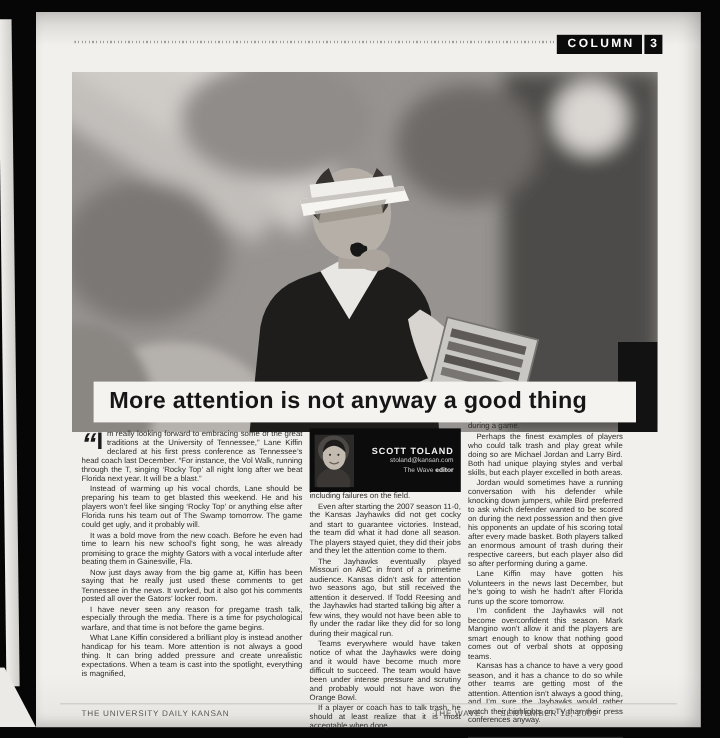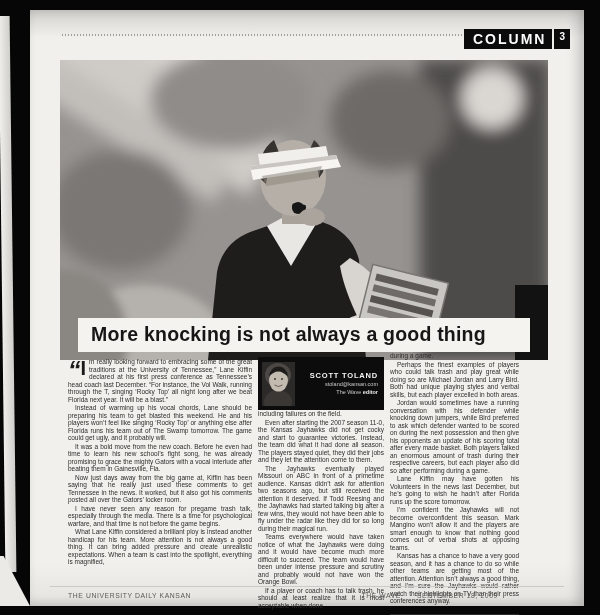--- a/index.html
+++ b/index.html
@@ -14,21 +14,21 @@
 
   
   .page{position:absolute;left:30px;top:10px;width:554px;height:596px;
     background:linear-gradient(180deg,#d2d1ce 0px,#f1f0ed 28px,#f1f0ed 552px,#e4e3e0 596px);
     box-shadow:inset -7px 0 12px rgba(0,0,0,.16), inset 0 -4px 8px rgba(0,0,0,.06)}
 
   .dotline{position:absolute;left:32px;top:24px;width:400px;height:2px;
     background-image:repeating-linear-gradient(90deg,#9f9e9b 0 1px,transparent 1px 3px)}
 
   .badge{position:absolute;left:434px;top:19px;display:flex;gap:2px}
-  .badge .label{background:#0b0b0b;color:#fdfdfd;font-weight:bold;font-size:14px;line-height:1;
+  .badge .label{background:#0b0b0b;color:#fdfdfd;font-weight:bold;font-size:10px;line-height:1;
     letter-spacing:2px;padding:3px 6px 3px 9px}
   .badge .num{background:#0b0b0b;color:#fdfdfd;font-weight:bold;font-size:10px;line-height:1;padding:3px 5px}
 
   .photo{position:absolute;left:30px;top:50px;width:488px;height:300px;overflow:hidden;background:#8e8b88}
   .photo svg{display:block}
 
   .headline-box{position:absolute;left:48px;top:308px;width:452px;height:34px;background:#f4f3f0;
     display:flex;align-items:center;padding-left:13px;box-sizing:border-box}
   .headline{font-weight:bold;font-size:19.5px;line-height:1;color:#161616;letter-spacing:.2px}
 
@@ -123,21 +123,21 @@
             <rect x="311" y="231" width="64" height="7" fill="#6e6b68"></rect>
             <rect x="311" y="242" width="64" height="7" fill="#55524f"></rect>
             <rect x="311" y="253" width="64" height="7" fill="#787572"></rect>
           </g>
         </g>
         <rect x="455" y="225" width="33" height="75" fill="#121212"></rect>
       </svg>
     </div>
 
     <div class="headline-box">
-      <span class="headline">More knocking is not always a good thing</span>
+      <span class="headline">More attention is not anyway a good thing</span>
     </div>
 
     <div class="col col1">
       <p class="noindent">
         <span class="oq">“</span>
         <span class="dc">I</span>
         <span>m really looking forward to embracing some of the great traditions at the University of Tennessee,” Lane Kiffin declared at his first press conference as Tennessee’s head coach last December. “For instance, the Vol Walk, running through the T, singing ‘Rocky Top’ all night long after we beat Florida next year. It will be a blast.”</span>
       </p>
       <p>Instead of warming up his vocal chords, Lane should be preparing his team to get blasted this weekend. He and his players won’t feel like singing ‘Rocky Top’ or anything else after Florida runs his team out of The Swamp tomorrow. The game could get ugly, and it probably will.</p>
       <p>It was a bold move from the new coach. Before he even had time to learn his new school’s fight song, he was already promising to grace the mighty Gators with a vocal interlude after beating them in Gainesville, Fla.</p>

